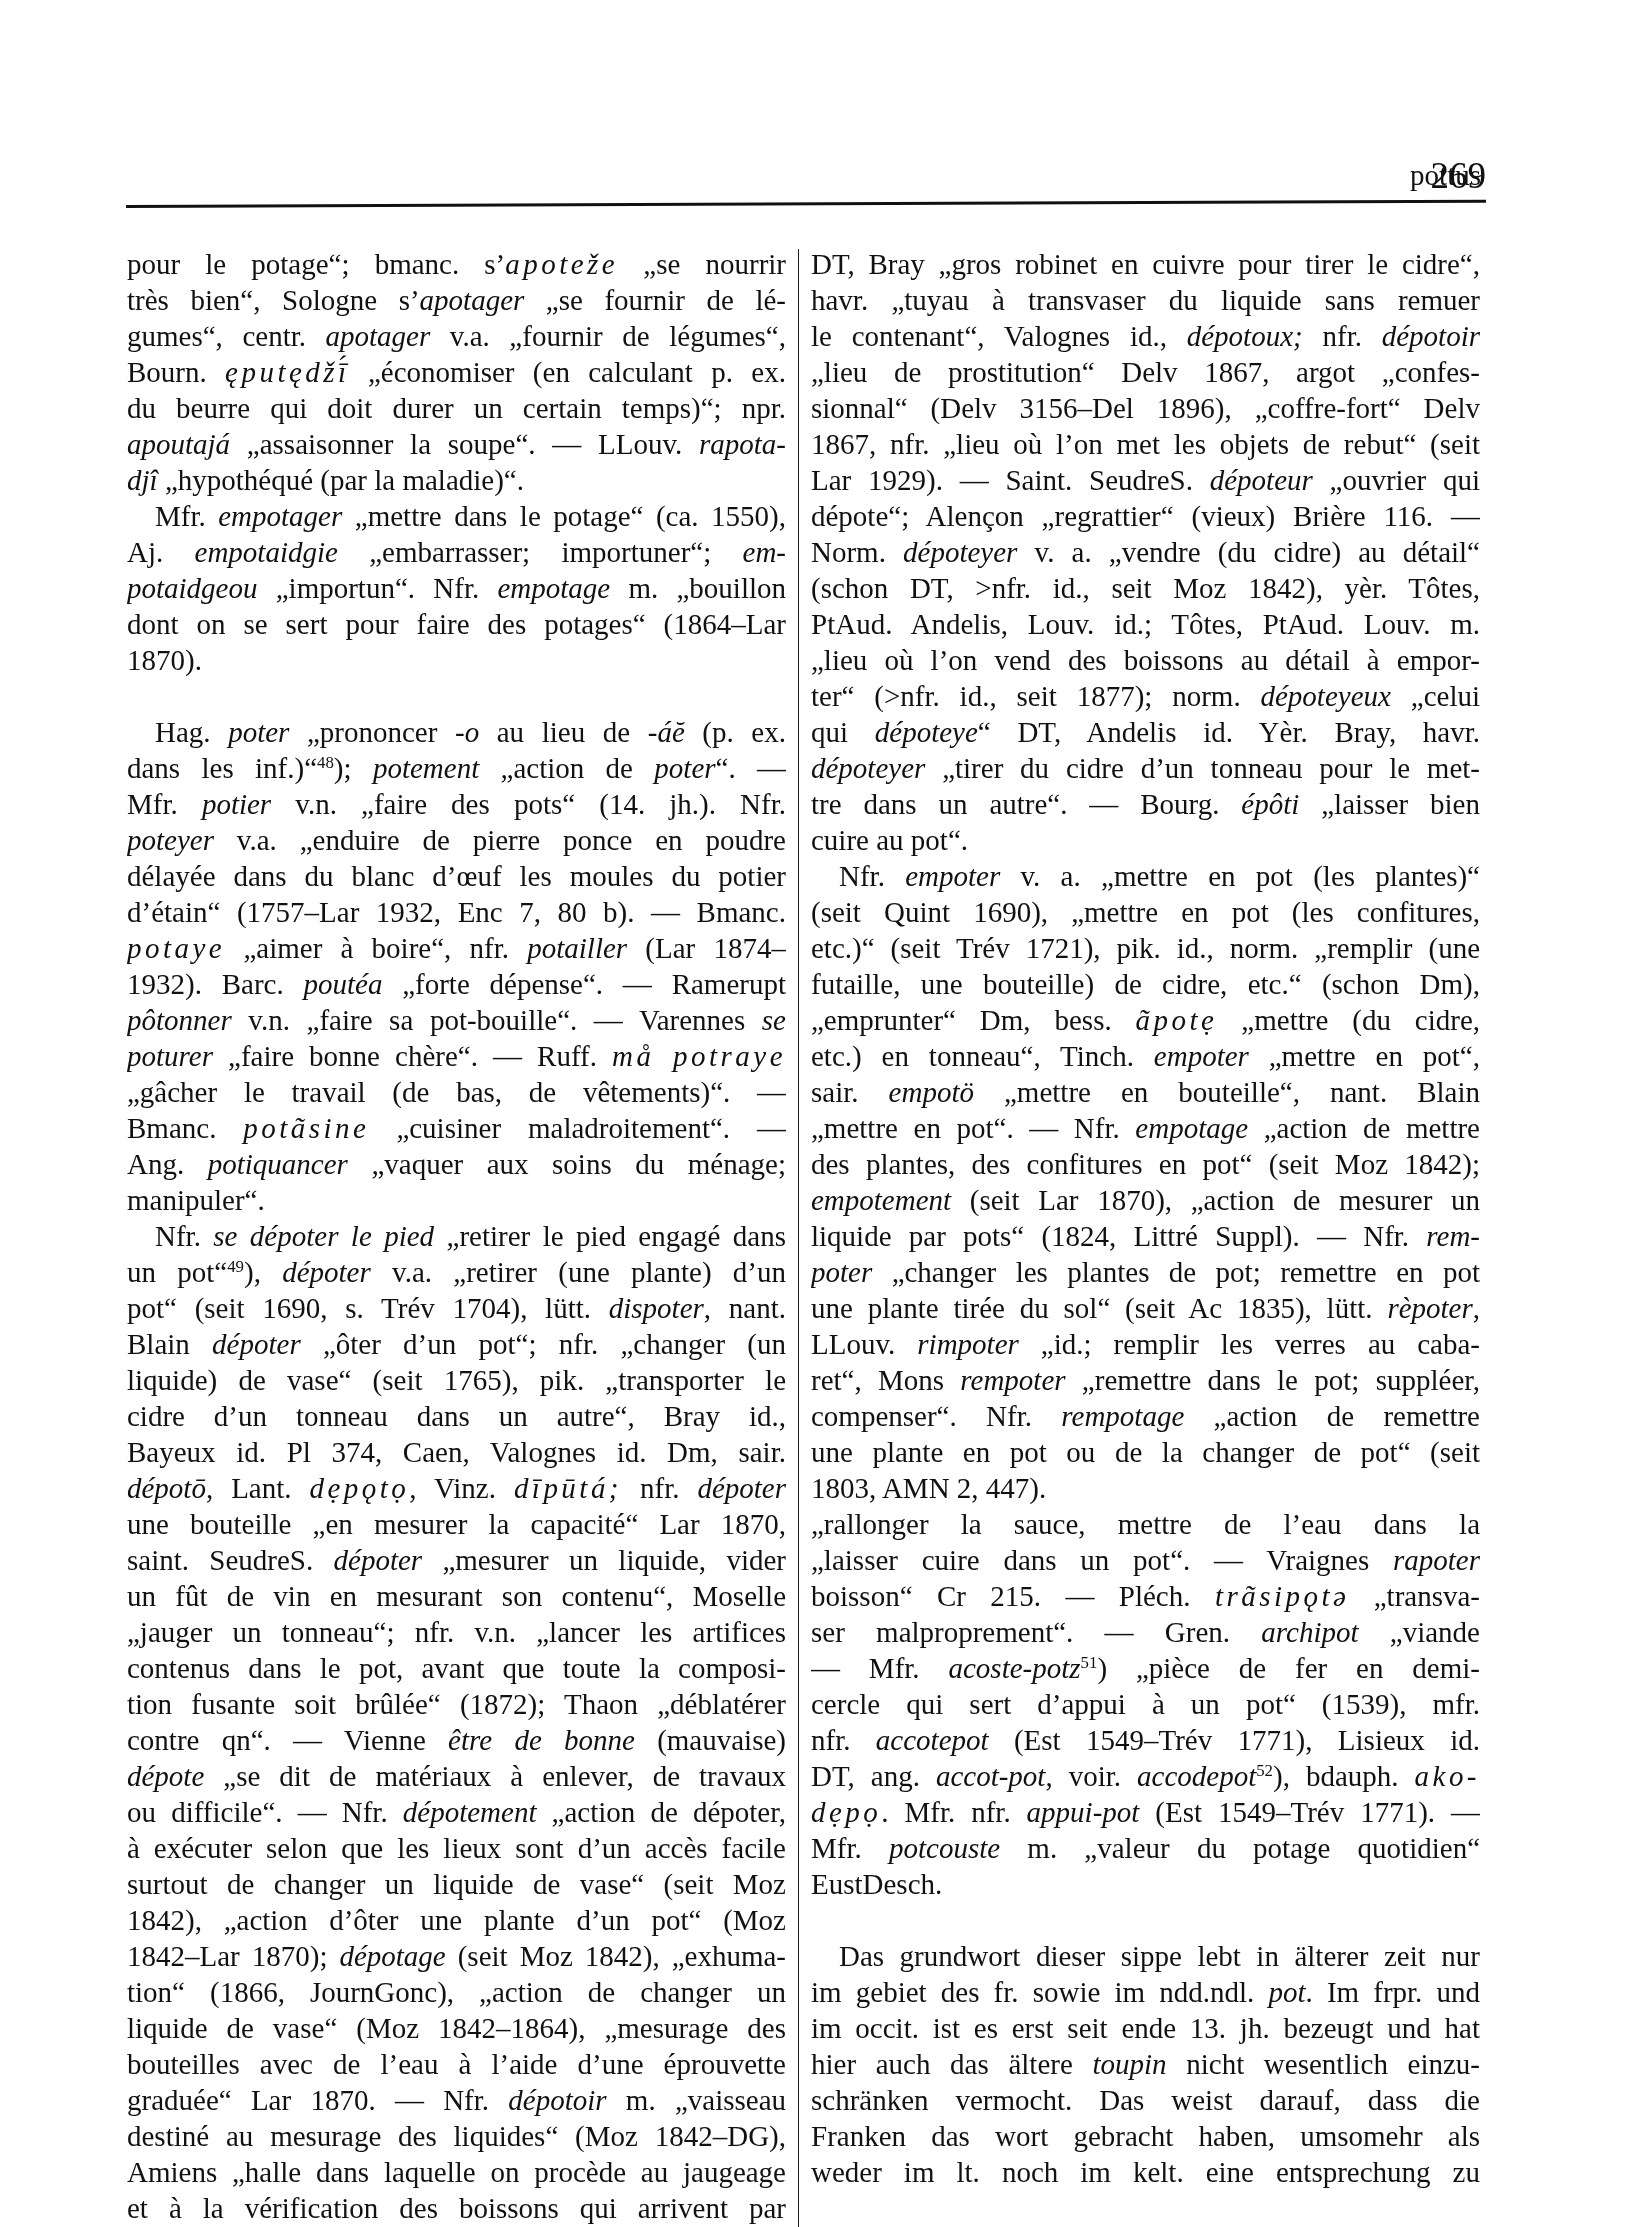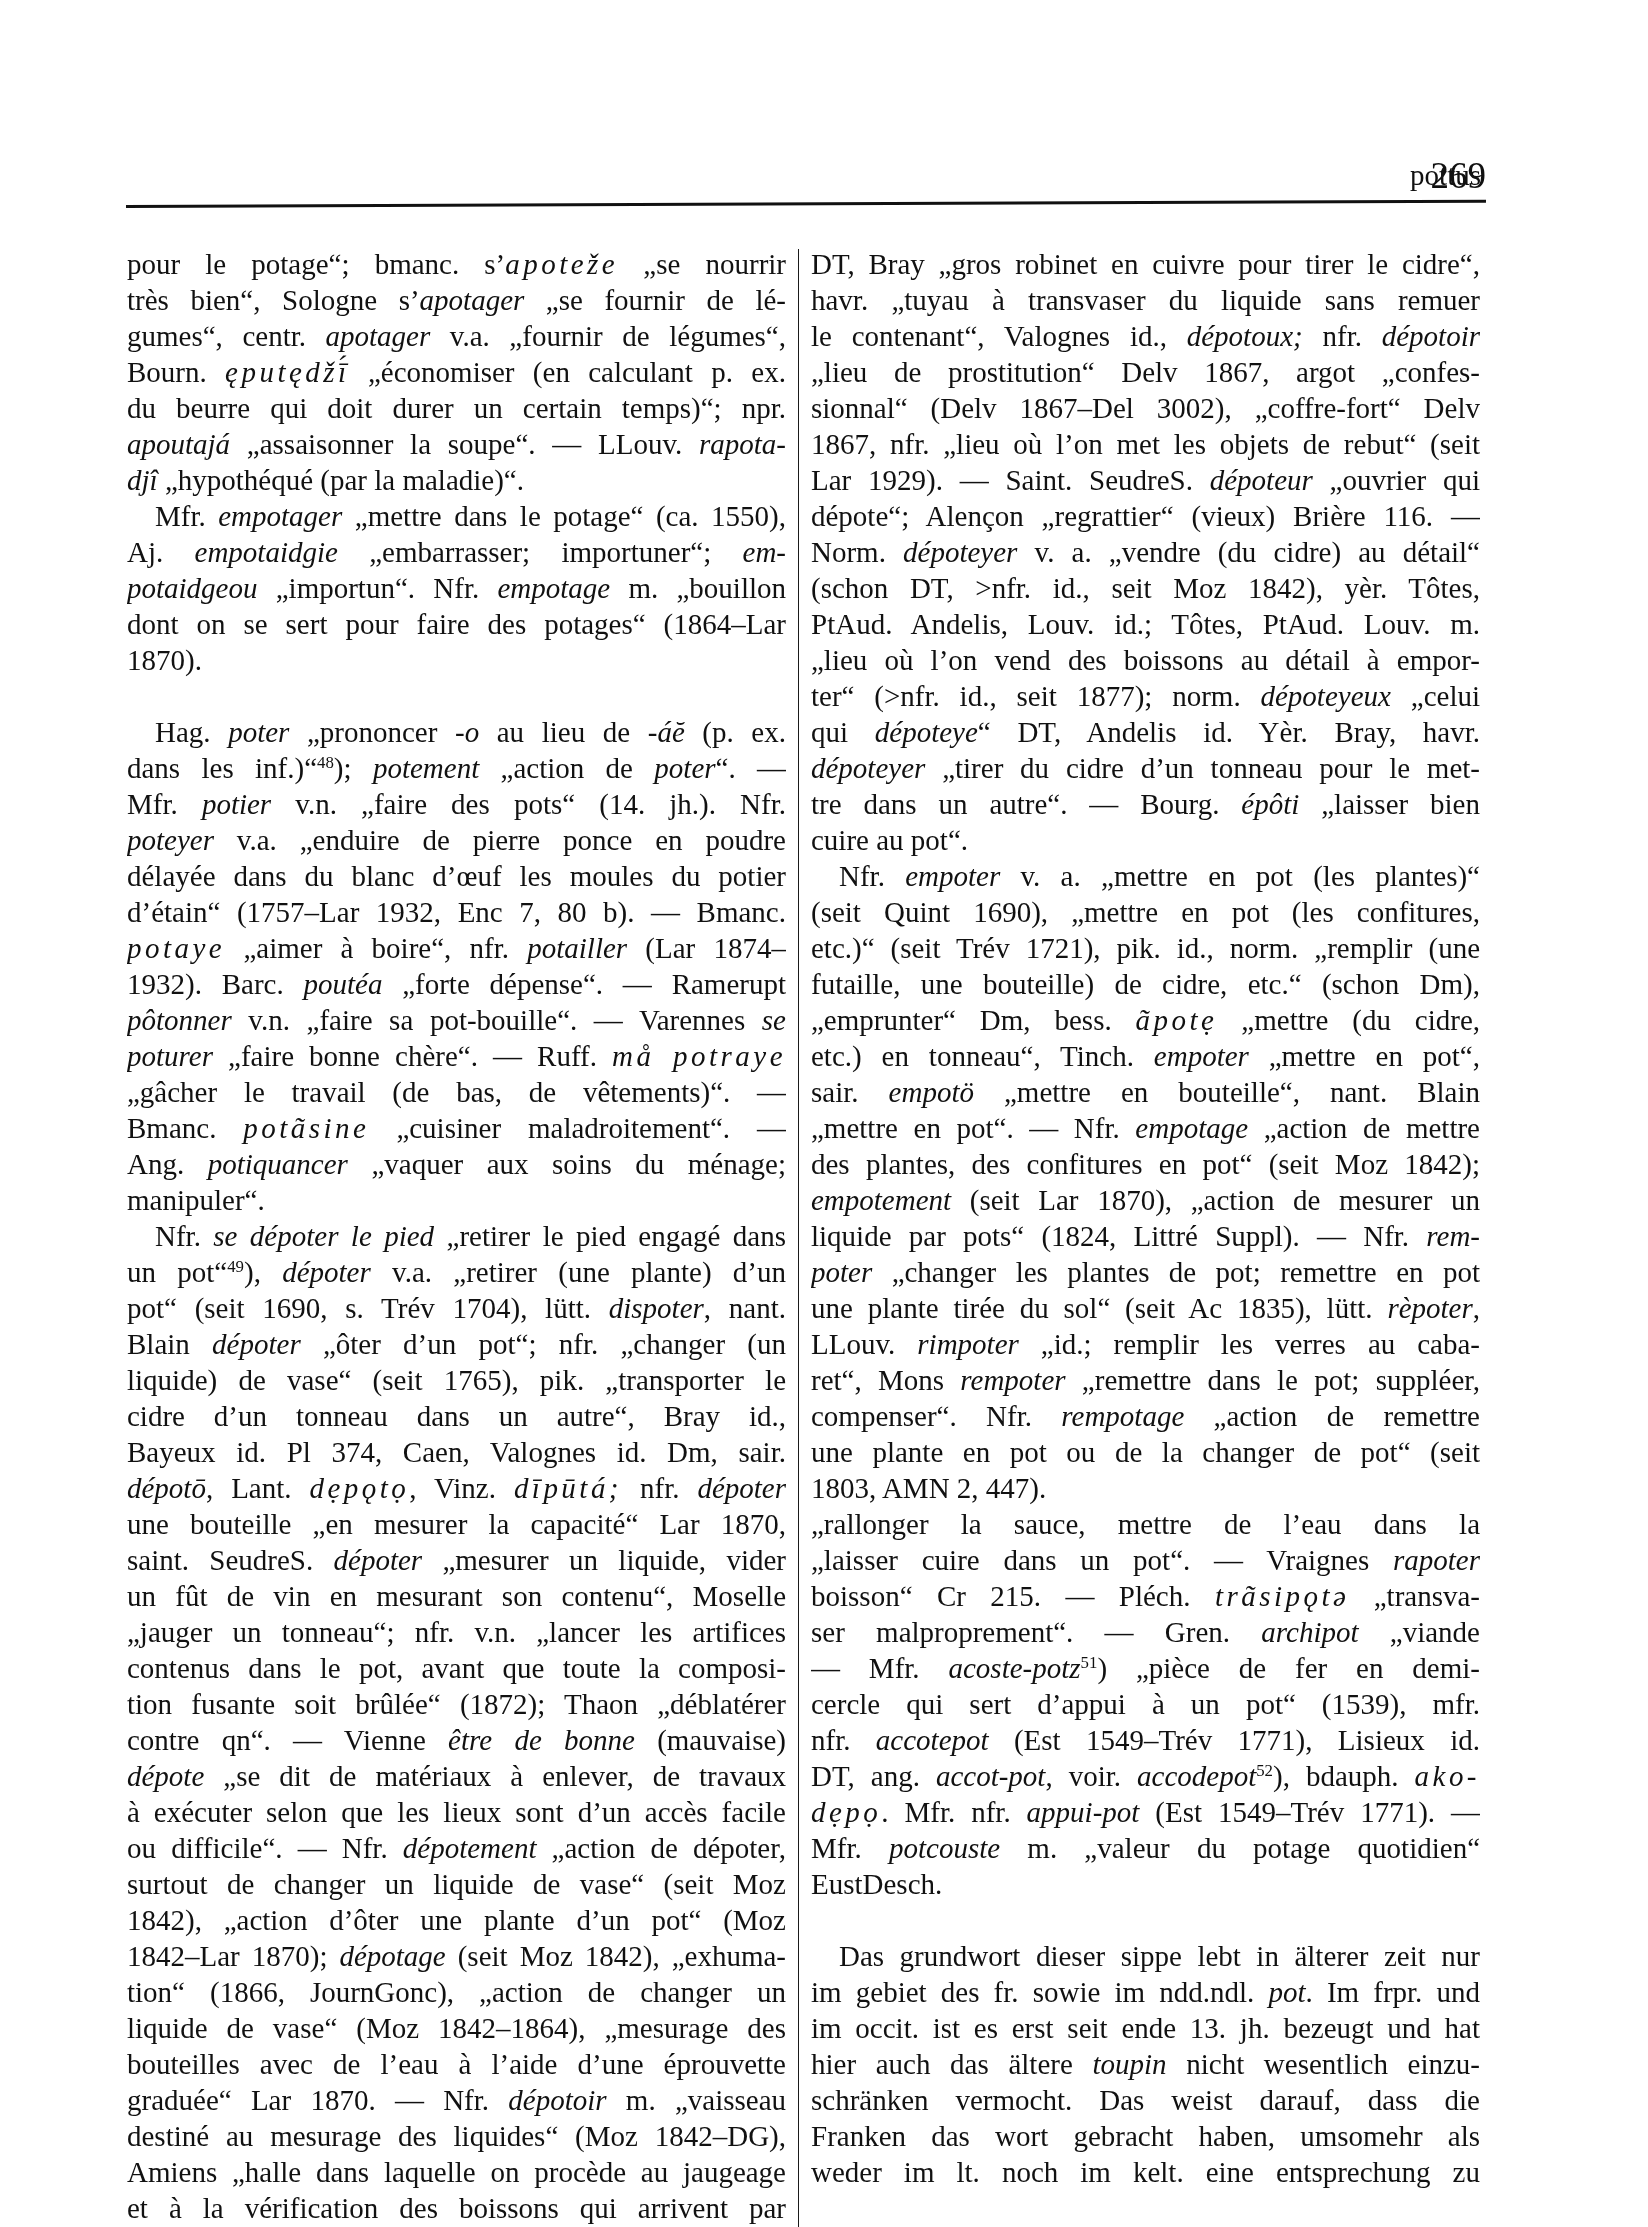--- a/index.html
+++ b/index.html
@@ -84,41 +84,41 @@
       <div class="line"><span class="seg-r">Bayeux id. Pl 374, Caen, Valognes id. Dm, sair.</span></div>
       <div class="line"><span class="seg-i">dépotō</span><span class="seg-r">, Lant. </span><span class="seg-sp">dẹpǫtọ</span><span class="seg-r">, Vinz. </span><span class="seg-sp">dīpūtá;</span><span class="seg-r"> nfr. </span><span class="seg-i">dépoter</span></div>
       <div class="line"><span class="seg-r">une bouteille „en mesurer la capacité“ Lar 1870,</span></div>
       <div class="line"><span class="seg-r">saint. SeudreS. </span><span class="seg-i">dépoter</span><span class="seg-r"> „mesurer un liquide, vider</span></div>
       <div class="line"><span class="seg-r">un fût de vin en mesurant son contenu“, Moselle</span></div>
       <div class="line"><span class="seg-r">„jauger un tonneau“; nfr. v.n. „lancer les artifices</span></div>
       <div class="line"><span class="seg-r">contenus dans le pot, avant que toute la composi-</span></div>
       <div class="line"><span class="seg-r">tion fusante soit brûlée“ (1872); Thaon „déblatérer</span></div>
       <div class="line"><span class="seg-r">contre qn“. — Vienne </span><span class="seg-i">être de bonne</span><span class="seg-r"> (mauvaise)</span></div>
       <div class="line"><span class="seg-i">dépote</span><span class="seg-r"> „se dit de matériaux à enlever, de travaux</span></div>
+      <div class="line"><span class="seg-r">ou difficile“. — Nfr. </span><span class="seg-i">dépotement</span><span class="seg-r"> „action de dépoter,</span></div>
       <div class="line"><span class="seg-r">à exécuter selon que les lieux sont d’un accès facile</span></div>
-      <div class="line"><span class="seg-r">ou difficile“. — Nfr. </span><span class="seg-i">dépotement</span><span class="seg-r"> „action de dépoter,</span></div>
       <div class="line"><span class="seg-r">surtout de changer un liquide de vase“ (seit Moz</span></div>
       <div class="line"><span class="seg-r">1842), „action d’ôter une plante d’un pot“ (Moz</span></div>
       <div class="line"><span class="seg-r">1842–Lar 1870); </span><span class="seg-i">dépotage</span><span class="seg-r"> (seit Moz 1842), „exhuma-</span></div>
       <div class="line"><span class="seg-r">tion“ (1866, JournGonc), „action de changer un</span></div>
       <div class="line"><span class="seg-r">liquide de vase“ (Moz 1842–1864), „mesurage des</span></div>
       <div class="line"><span class="seg-r">bouteilles avec de l’eau à l’aide d’une éprouvette</span></div>
       <div class="line"><span class="seg-r">graduée“ Lar 1870. — Nfr. </span><span class="seg-i">dépotoir</span><span class="seg-r"> m. „vaisseau</span></div>
       <div class="line"><span class="seg-r">destiné au mesurage des liquides“ (Moz 1842–DG),</span></div>
       <div class="line"><span class="seg-r">Amiens „halle dans laquelle on procède au jaugeage</span></div>
       <div class="line"><span class="seg-r">et à la vérification des boissons qui arrivent par</span></div>
       <div class="line"><span class="seg-r">bateau“, nfr. „lieu où l’on verse les matières pro-</span></div>
     </div>
   <div class="column-divider"></div>
   <div class="col col-right">
       <div class="line"><span class="seg-r">DT, Bray „gros robinet en cuivre pour tirer le cidre“,</span></div>
       <div class="line"><span class="seg-r">havr. „tuyau à transvaser du liquide sans remuer</span></div>
       <div class="line"><span class="seg-r">le contenant“, Valognes id., </span><span class="seg-i">dépotoux;</span><span class="seg-r"> nfr. </span><span class="seg-i">dépotoir</span></div>
       <div class="line"><span class="seg-r">„lieu de prostitution“ Delv 1867, argot „confes-</span></div>
-      <div class="line"><span class="seg-r">sionnal“ (Delv 1867–Del 3002), „coffre-fort“ Delv</span></div>
+      <div class="line"><span class="seg-r">sionnal“ (Delv 3156–Del 1896), „coffre-fort“ Delv</span></div>
       <div class="line"><span class="seg-r">1867, nfr. „lieu où l’on met les objets de rebut“ (seit</span></div>
       <div class="line"><span class="seg-r">Lar 1929). — Saint. SeudreS. </span><span class="seg-i">dépoteur</span><span class="seg-r"> „ouvrier qui</span></div>
       <div class="line"><span class="seg-r">dépote“; Alençon „regrattier“ (vieux) Brière 116. —</span></div>
       <div class="line"><span class="seg-r">Norm. </span><span class="seg-i">dépoteyer</span><span class="seg-r"> v. a. „vendre (du cidre) au détail“</span></div>
       <div class="line"><span class="seg-r">(schon DT, &gt;nfr. id., seit Moz 1842), yèr. Tôtes,</span></div>
       <div class="line"><span class="seg-r">PtAud. Andelis, Louv. id.; Tôtes, PtAud. Louv. m.</span></div>
       <div class="line"><span class="seg-r">„lieu où l’on vend des boissons au détail à empor-</span></div>
       <div class="line"><span class="seg-r">ter“ (&gt;nfr. id., seit 1877); norm. </span><span class="seg-i">dépoteyeux</span><span class="seg-r"> „celui</span></div>
       <div class="line"><span class="seg-r">qui </span><span class="seg-i">dépoteye</span><span class="seg-r">“ DT, Andelis id. Yèr. Bray, havr.</span></div>
       <div class="line"><span class="seg-i">dépoteyer</span><span class="seg-r"> „tirer du cidre d’un tonneau pour le met-</span></div>

